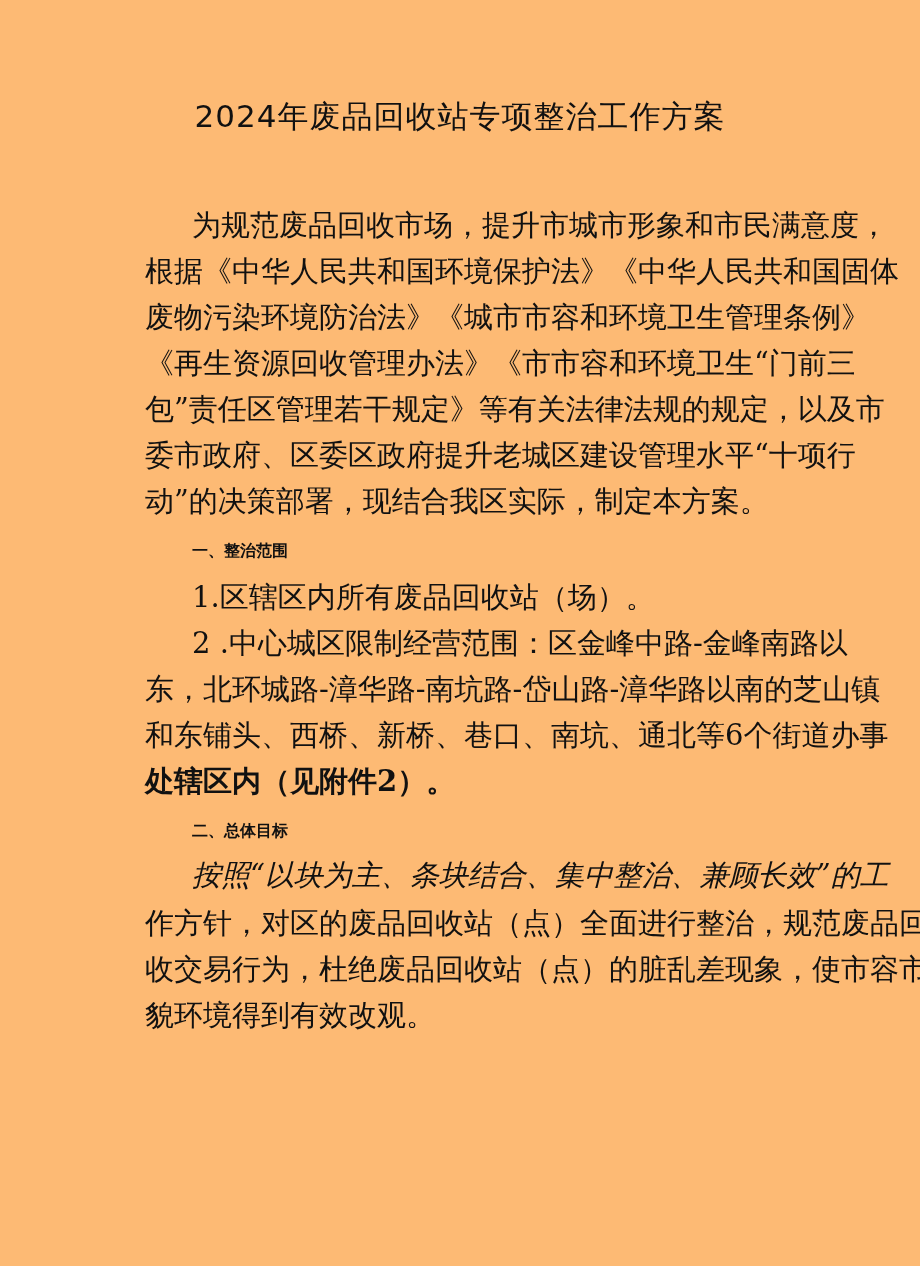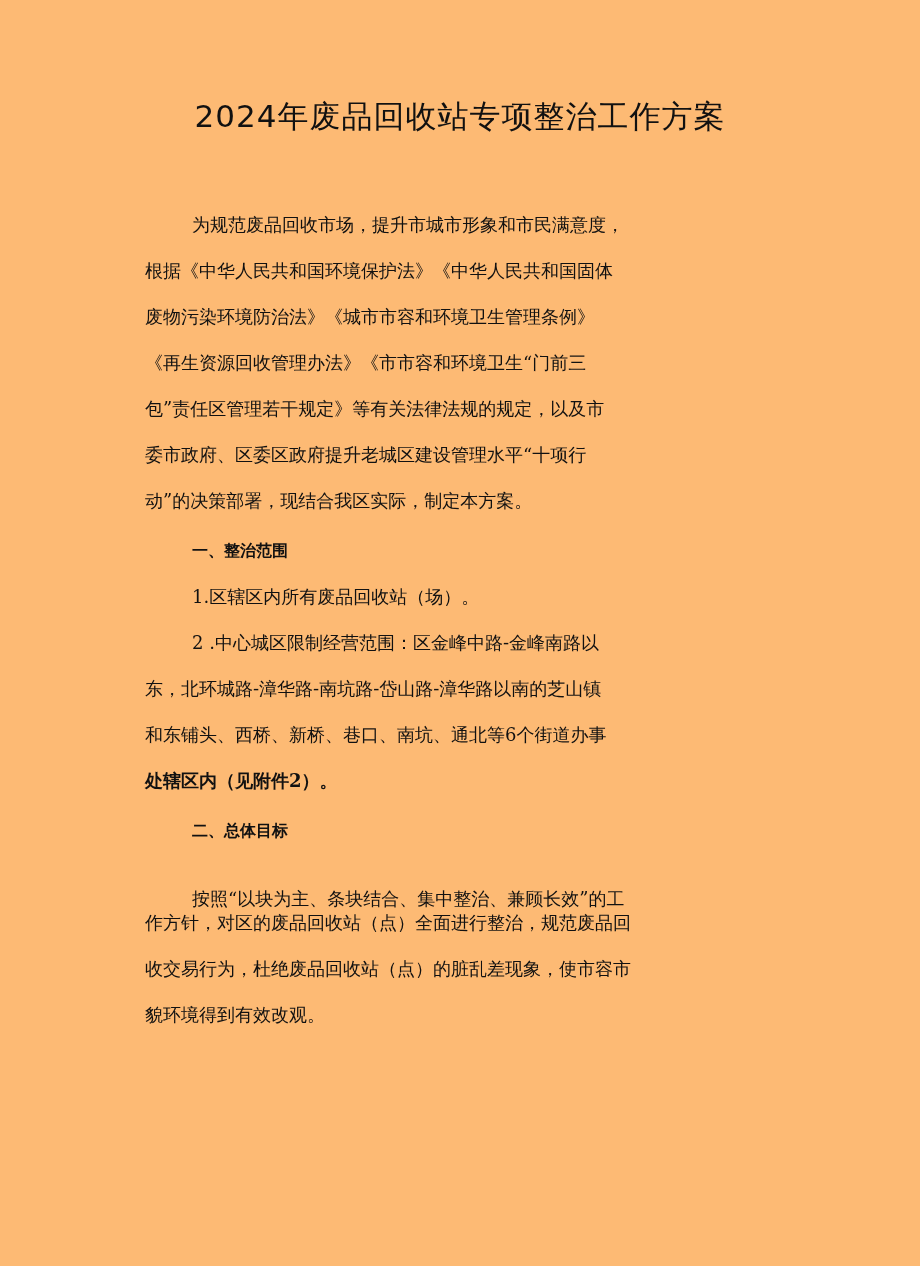--- a/index.html
+++ b/index.html
@@ -31,21 +31,21 @@
       font-family: "DejaVu Sans", "Liberation Sans", sans-serif;
       font-size: 31px;
       letter-spacing: 1px;
       color: #111;
       margin: 0;
       font-weight: normal;
     }
     .line {
       position: absolute;
       left: 145px;
-      font-size: 18px;
+      font-size: 29px;
       line-height: 30px;
       white-space: nowrap;
       color: #111;
       margin: 0;
     }
     .indent { left: 192px; }
     .heading {
       font-family: "DejaVu Sans", "Liberation Sans", sans-serif;
       font-weight: bold;
       font-size: 16px;
@@ -75,20 +75,20 @@
   <div>
     <p class="line indent" style="top:628px;">2 .中心城区限制经营范围：区金峰中路-金峰南路以</p>
     <p class="line" style="top:674px;">东，北环城路-漳华路-南坑路-岱山路-漳华路以南的芝山镇</p>
     <p class="line" style="top:720px;">和东铺头、西桥、新桥、巷口、南坑、通北等6个街道办事</p>
     <p class="line" style="top:766px;font-weight:bold;">处辖区内（见附件2）。</p>
   </div>
 
   <p class="line indent heading" style="top:816px;">二、总体目标</p>
 
   <div>
-    <p class="line indent" style="top:884px;">按照“以块为主、条块结合、集中整治、兼顾长效”的工</p>
+    <p class="line indent" style="top:860px;font-style:italic;">按照“以块为主、条块结合、集中整治、兼顾长效”的工</p>
     <p class="line" style="top:908px;">作方针，对区的废品回收站（点）全面进行整治，规范废品回</p>
     <p class="line" style="top:954px;">收交易行为，杜绝废品回收站（点）的脏乱差现象，使市容市</p>
     <p class="line" style="top:1000px;">貌环境得到有效改观。</p>
   </div>
 
 
 </div>
 
 </body></html>

